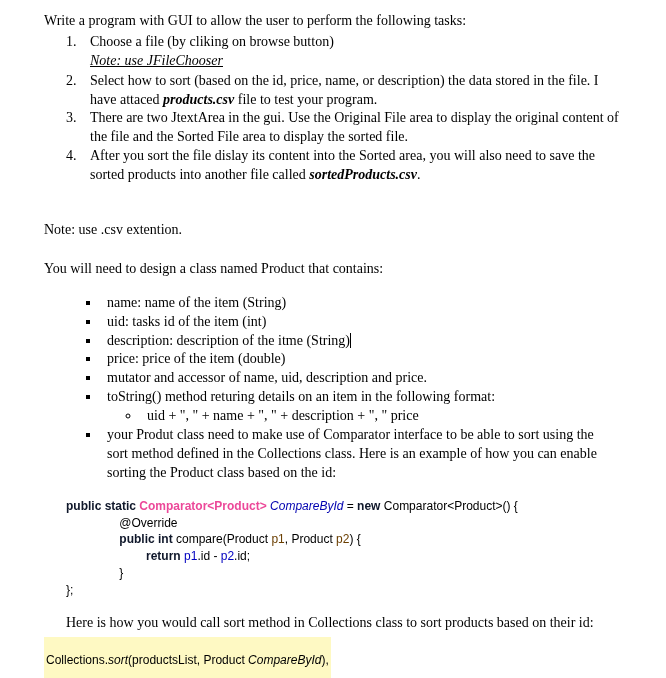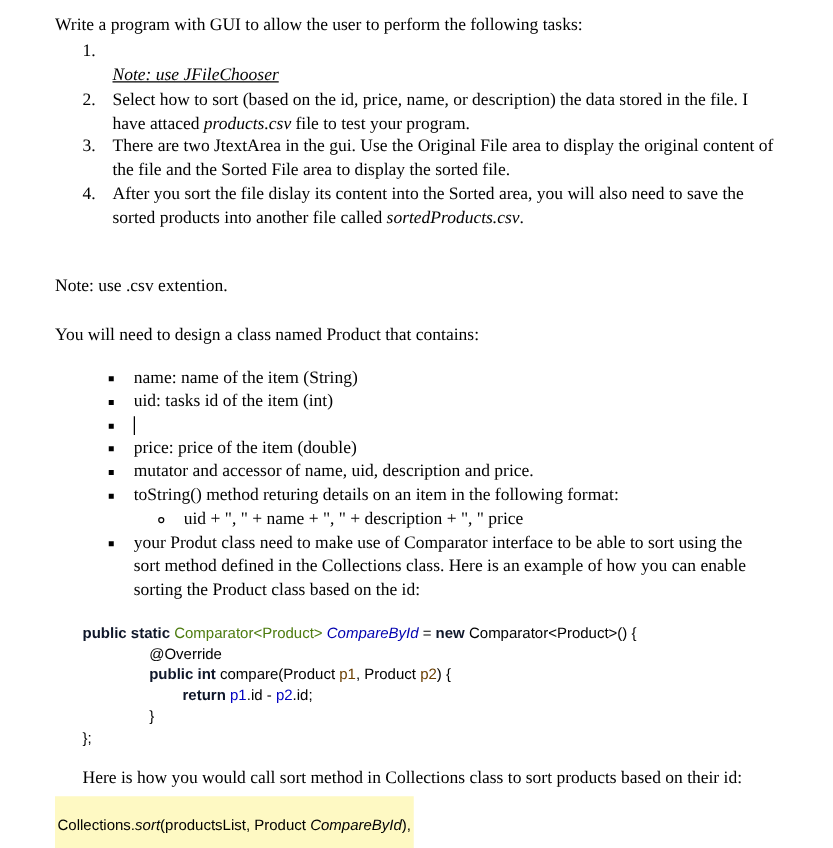--- a/index.html
+++ b/index.html
@@ -23,21 +23,21 @@
       padding-left: 10px;
       margin-bottom: 0;
     }
     .note-underline {
       text-decoration: underline;
       font-style: italic;
       display: inline-block;
       margin-left: 0;
       margin-bottom: 1px;
     }
-    .bold-italic { font-weight: normal; font-style: italic; }
+    .bold-italic { font-weight: bold; font-style: italic; }
     ul.square {
       list-style-type: square;
       margin: 15px;
       padding-left: 42px;
     }
     ul.square li {
       padding-left: 6px;
       margin-bottom: 0;
     }
     ul.circle {
@@ -53,21 +53,21 @@
     .code-block {
       font-family: Arial, Helvetica, sans-serif;
       font-size: 12px;
       line-height: 1.4;
       white-space: pre;
       margin-top: 10px;
       margin-bottom: 16px;
       margin-left: 22px;
     }
     .kw-purple { color: #0f172a; font-weight: bold; }
-    .idtype { color: #4d7c0f; }
+    .idtype { color: #ec4899; font-weight: bold; }
     .name-ital { font-style: italic; color: #0000b0; }
     .param { color: #6a3e00; }
     .obj { color: #0000c0; }
     .highlighted {
       background: #fef9c3;
       display: inline-block;
       font-family: Arial, Helvetica, sans-serif;
       font-size: 12px;
       padding: 15px 2px;
       margin-top: 2px;
@@ -75,21 +75,21 @@
     .hl-ital { font-style: italic; }
     .cursor { display: inline-block; border-right: 1px solid #000; height: 15px; vertical-align: text-bottom; }
   </style>
 </head>
 <body>
 
 <p class="main-text">Write a program with GUI to allow the user to perform the following tasks:</p>
 
 <ol class="numbered">
   <li>
-    <br>
+    <span>Choose a file (by cliking on browse button)</span><br>
     <span class="note-underline">Note: use JFileChooser</span>
   </li>
   <li>
     <span>Select how to sort (based on the id, price, name, or description) the data stored in the file. I have attaced </span><span class="bold-italic">products.csv</span><span> file to test your program.</span>
   </li>
   <li>
     <span>There are two JtextArea in the gui. Use the Original File area to display the original content of the file and the Sorted File area to display the sorted file.</span>
   </li>
   <li>
     <span>After you sort the file dislay its content into the Sorted area, you will also need to save the sorted products into another file called </span><span class="bold-italic">sortedProducts.csv</span><span>.</span>
@@ -100,21 +100,21 @@
 
 <p class="main-text">Note: use .csv extention.</p>
 
 <div class="spacer"></div>
 
 <p class="main-text">You will need to design a class named Product that contains:</p>
 
 <ul class="square">
   <li>name: name of the item (String)</li>
   <li>uid: tasks id of  the item (int)</li>
-  <li><span class="cursor"></span></li>
+  <li><span>description: description of the itme (String)</span><span class="cursor"></span></li>
   <li>price: price of the item (double)</li>
   <li>mutator and accessor of name, uid, description and price.</li>
   <li>
     <span>toString() method returing details on an item in the following format:</span>
     <ul class="circle">
       <li>uid + ", " + name + ", " + description + ", " price</li>
     </ul>
   </li>
   <li>your Produt class need to make use of Comparator interface to be able to sort using the sort method defined in the Collections class. Here is an example of how you can enable sorting the Product class based on the id:</li>
 </ul>

